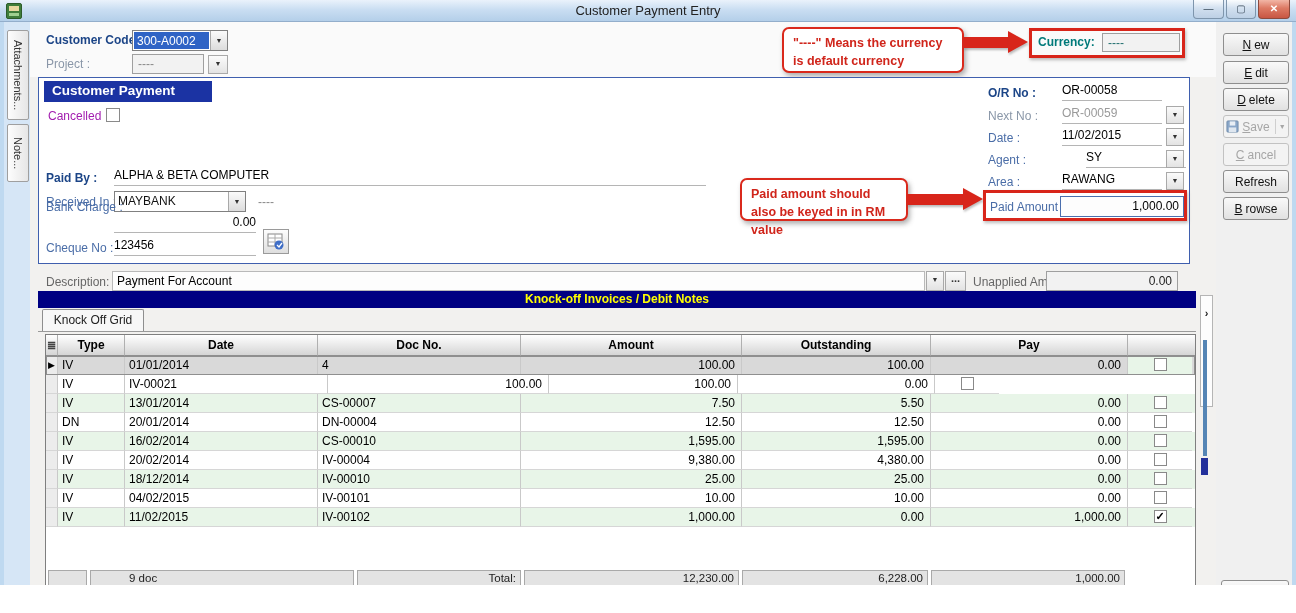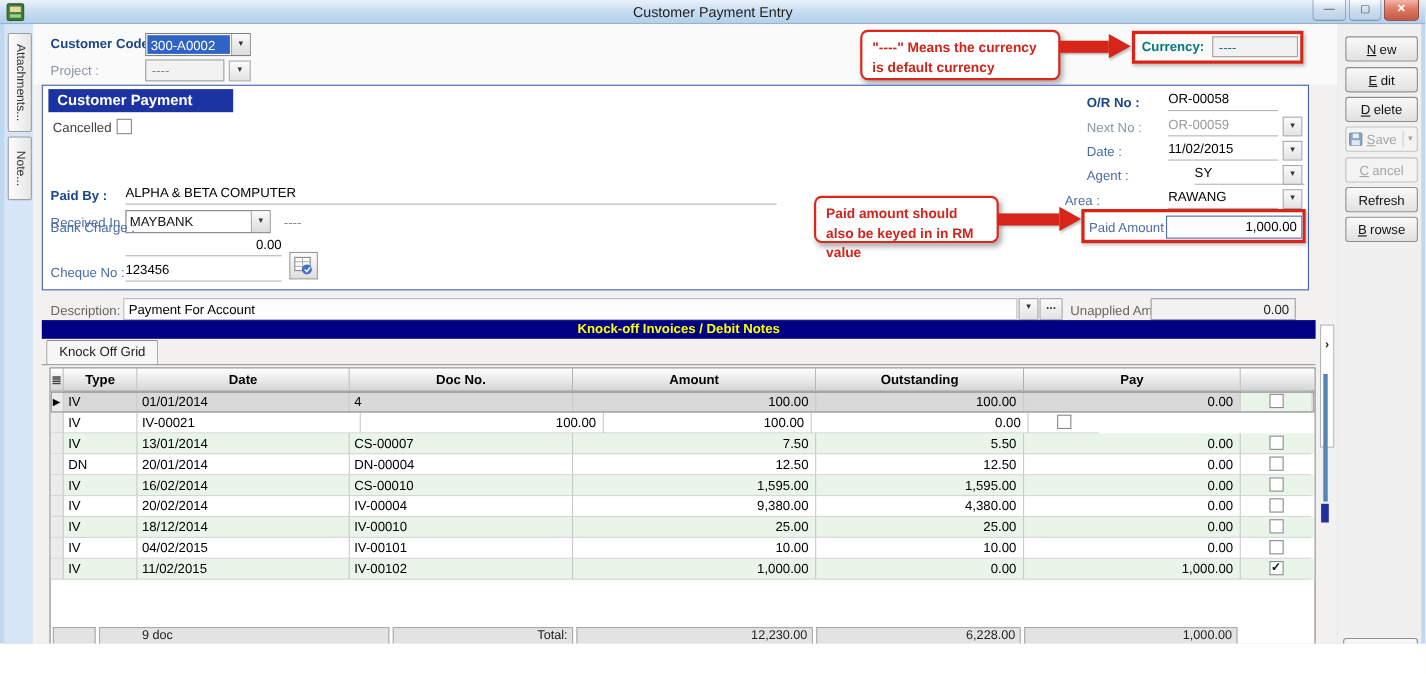--- a/index.html
+++ b/index.html
@@ -130,21 +130,21 @@
   <div class="note-box" style="left:782px; top:27px; width:182px; height:46px;">"----" Means the currency is default currency</div>
   <div class="arrow-body" style="left:963px; top:37px; width:45px;"></div>
   <div class="arrow-head" style="left:1008px; top:31px;"></div>
   <div class="red-rect" style="left:1029px; top:28px; width:156px; height:30px;"></div>
   <div class="lblb" style="left:1038px; top:35px; color:#007a7a;">Currency:</div>
   <div class="sunken" style="left:1102px; top:33px; width:78px; height:19px; color:#1f6e6e;">----</div>
 
   <div class="panel"></div>
   <div class="panel-title">Customer Payment</div>
 
-  <div class="abs" style="left:48px; top:109px; font-size:12px; color:#404040;">Cancelled</div>
+  <div class="abs" style="left:48px; top:109px; font-size:12px; color:#a21caf;">Cancelled</div>
   <div class="chk" style="left:106px; top:108px;"></div>
 
   <div class="lblb" style="left:46px; top:171px;">Paid By :</div>
   <div class="val uline" style="left:114px; top:168px; width:592px; height:18px;">ALPHA &amp; BETA COMPUTER</div>
 
   <div class="lbl" style="left:46px; top:195px;">Received In :</div>
   <div class="combo" style="left:114px; top:191px; width:132px;">
     <div class="ctext">MAYBANK</div>
     <div class="carr">▼</div>
   </div>
@@ -174,21 +174,21 @@
   <div class="ddbtn" style="left:1166px; top:106px;">▼</div>
 
   <div class="lbl" style="left:988px; top:131px;">Date :</div>
   <div class="val uline" style="left:1062px; top:128px; width:100px; height:18px;">11/02/2015</div>
   <div class="ddbtn" style="left:1166px; top:128px;">▼</div>
 
   <div class="lbl" style="left:988px; top:153px;">Agent :</div>
   <div class="val uline" style="left:1062px; top:150px; width:100px; height:18px;margin-left:24px;">SY</div>
   <div class="ddbtn" style="left:1166px; top:150px;">▼</div>
 
-  <div class="lbl" style="left:968px; top:175px;">Area :</div>
+  <div class="lbl" style="left:988px; top:175px;">Area :</div>
   <div class="val uline" style="left:1062px; top:172px; width:100px; height:18px;">RAWANG</div>
   <div class="ddbtn" style="left:1166px; top:172px;">▼</div>
 
   <div class="note-box" style="left:740px; top:178px; width:168px; height:43px;">Paid amount should also be keyed in in RM value</div>
   <div class="arrow-body" style="left:907px; top:194px; width:56px;"></div>
   <div class="arrow-head" style="left:963px; top:188px;"></div>
   <div class="red-rect" style="left:983px; top:190px; width:204px; height:31px;"></div>
   <div class="lbl" style="left:990px; top:200px;">Paid Amount :</div>
   <div class="inputbox" style="left:1060px; top:196px; width:124px; height:21px; border:1px solid #4a6fae; text-align:right;">1,000.00</div>
 

